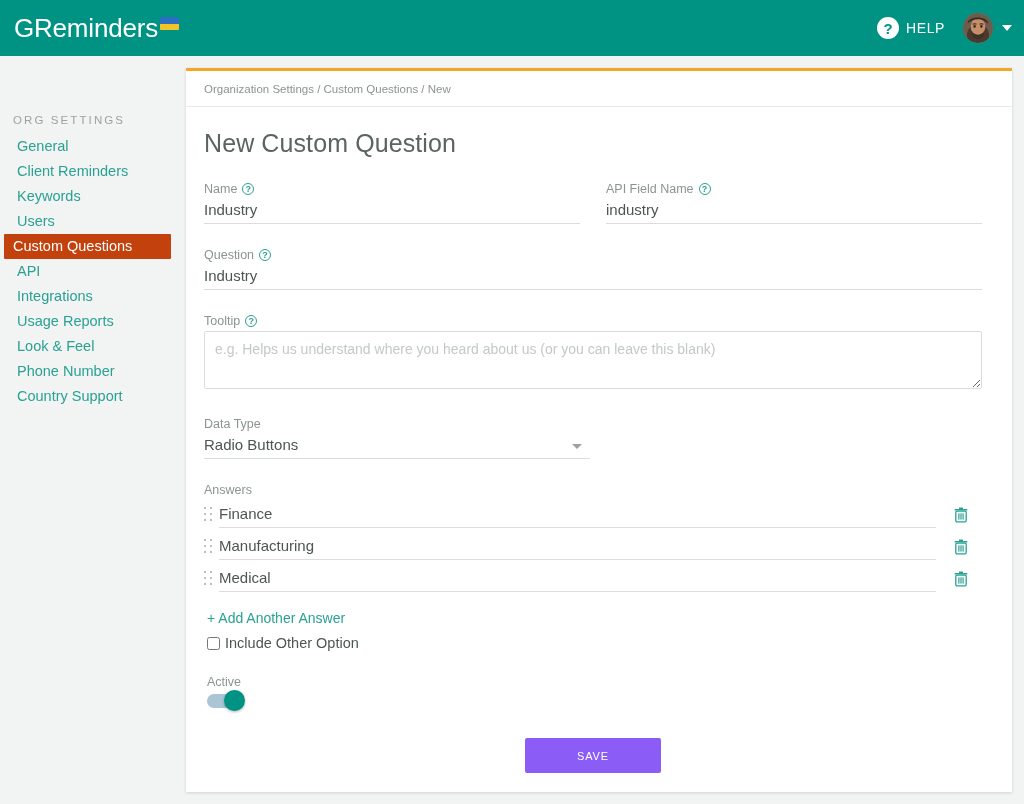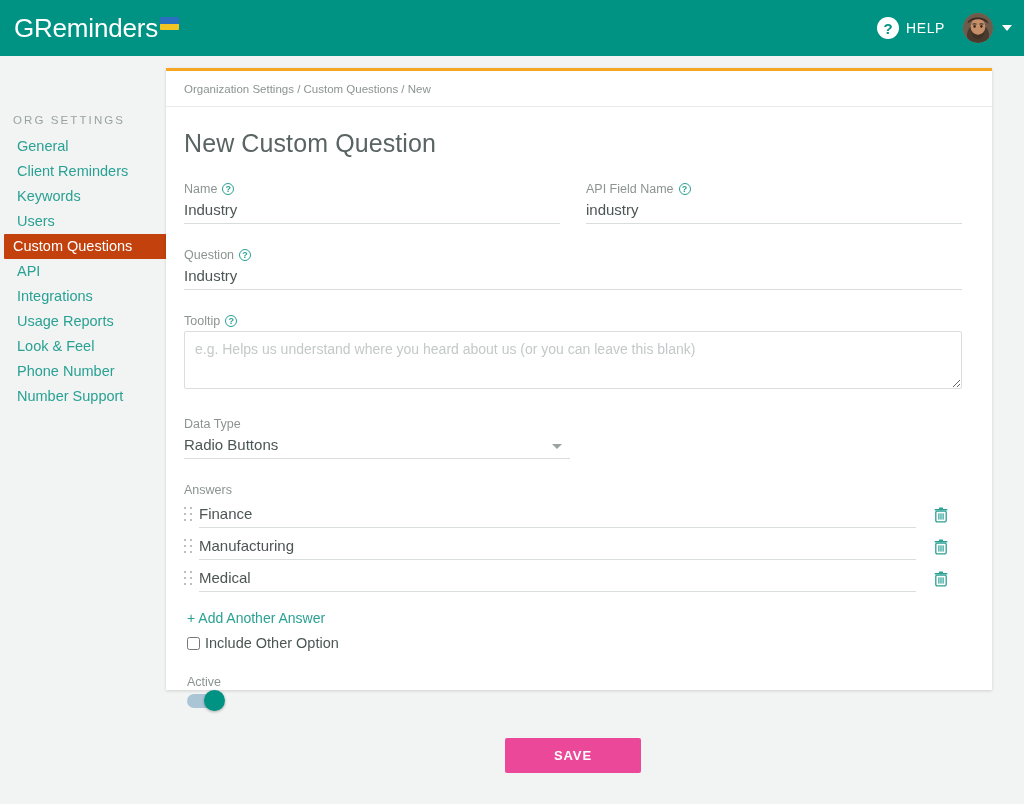--- a/index.html
+++ b/index.html
@@ -90,22 +90,22 @@
     cursor: pointer;
     line-height: 19px;
   }
   .nav-item.active {
     background: #c2410c; color: #ffffff;
     padding-left: 9px; border-radius: 1px;
   }
 
   
   .card {
-    position: absolute; left: 166px; top: 68px;
-    width: 826px; height: 622px;
+    position: absolute; left: 186px; top: 68px;
+    width: 826px; height: 724px;
     background: #ffffff;
     border-top: 3px solid #f5a623;
     box-shadow: 0 1px 3px rgba(0,0,0,0.14);
   }
   .breadcrumb {
     height: 36px;
     display: flex; align-items: center;
     padding-left: 18px;
     color: #8b9492; font-size: 11.5px;
     border-bottom: 1px solid #e8ebea;
@@ -230,23 +230,23 @@
   .toggle .knob {
     position: absolute; right: -2px; top: -4px;
     width: 21px; height: 21px; border-radius: 50%;
     background: #009384;
     box-shadow: 0 1px 3px rgba(0,0,0,0.3);
   }
 
   .save-wrap { display: flex; justify-content: center; margin-top: 30px; }
   .save-btn {
     width: 136px; height: 35px;
-    background: #ec4899; color: #ffffff;
+    background: #8b5cf6; color: #ffffff;
     border: none; border-radius: 2px;
-    font-size: 13px; font-weight: bold;
+    font-size: 11px; font-weight: normal;
     letter-spacing: 0.9px;
     cursor: pointer;
     font-family: "Liberation Sans", sans-serif;
   }
 </style>
 </head>
 <body>
 
 <div class="topbar">
   <div class="brand">
@@ -292,21 +292,21 @@
   <div class="nav-item">General</div>
   <div class="nav-item">Client Reminders</div>
   <div class="nav-item">Keywords</div>
   <div class="nav-item">Users</div>
   <div class="nav-item active">Custom Questions</div>
   <div class="nav-item">API</div>
   <div class="nav-item">Integrations</div>
   <div class="nav-item">Usage Reports</div>
   <div class="nav-item">Look &amp; Feel</div>
   <div class="nav-item">Phone Number</div>
-  <div class="nav-item">Number Support</div>
+  <div class="nav-item">Country Support</div>
 </div>
 
 <div class="card">
 
   <div class="breadcrumb">Organization Settings / Custom Questions / New</div>
 
   <div class="card-body">
 
     <h1 class="page-title">New Custom Question</h1>
 

